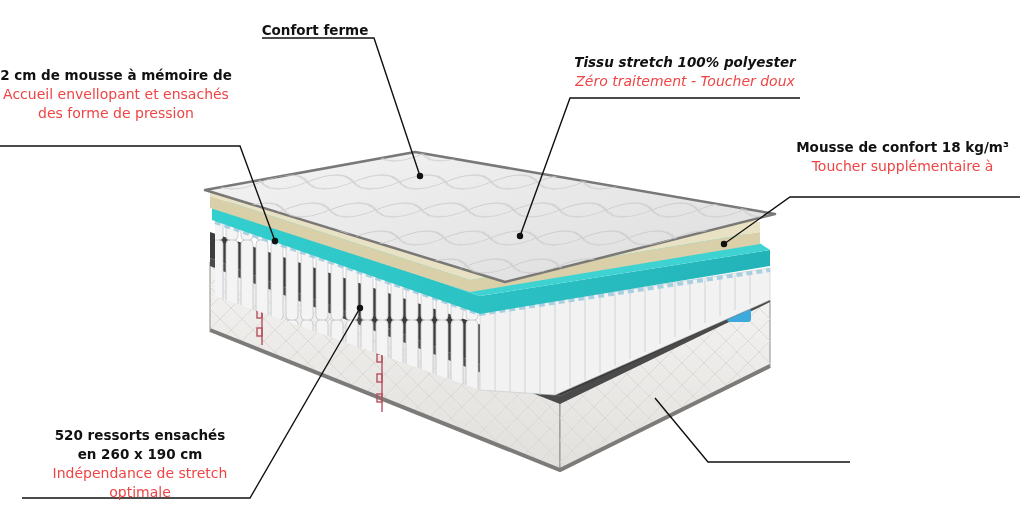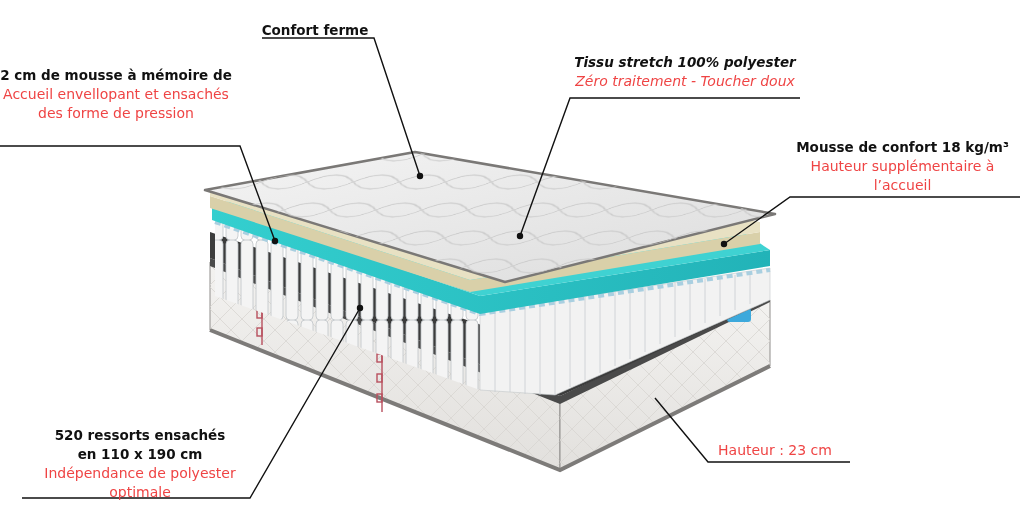--- a/index.html
+++ b/index.html
@@ -153,27 +153,23 @@
     <div class="desc">des forme de pression</div>
   </div>
 
   <div class="label" id="lbl-tissu">
     <div class="title">Tissu stretch 100% polyester</div>
     <div class="desc">Zéro traitement - Toucher doux</div>
   </div>
 
   <div class="label" id="lbl-mousse">
     <div class="title">Mousse de confort 18 kg/m³</div>
-    <div class="desc">Hauteur supplémentaire à</div>
-    <div class="desc">l’accueil</div>
+    <div class="desc">Toucher supplémentaire à</div>
   </div>
 
   <div class="label" id="lbl-ressorts">
     <div class="title">520 ressorts ensachés</div>
-    <div class="title">en 110 x 190 cm</div>
-    <div class="desc">Indépendance de polyester</div>
+    <div class="title">en 260 x 190 cm</div>
+    <div class="desc">Indépendance de stretch</div>
     <div class="desc">optimale</div>
   </div>
 
-  <div class="label" id="lbl-hauteur">
-    <div class="desc">Hauteur : 23 cm</div>
-  </div>
 </div>
 
 </body></html>

